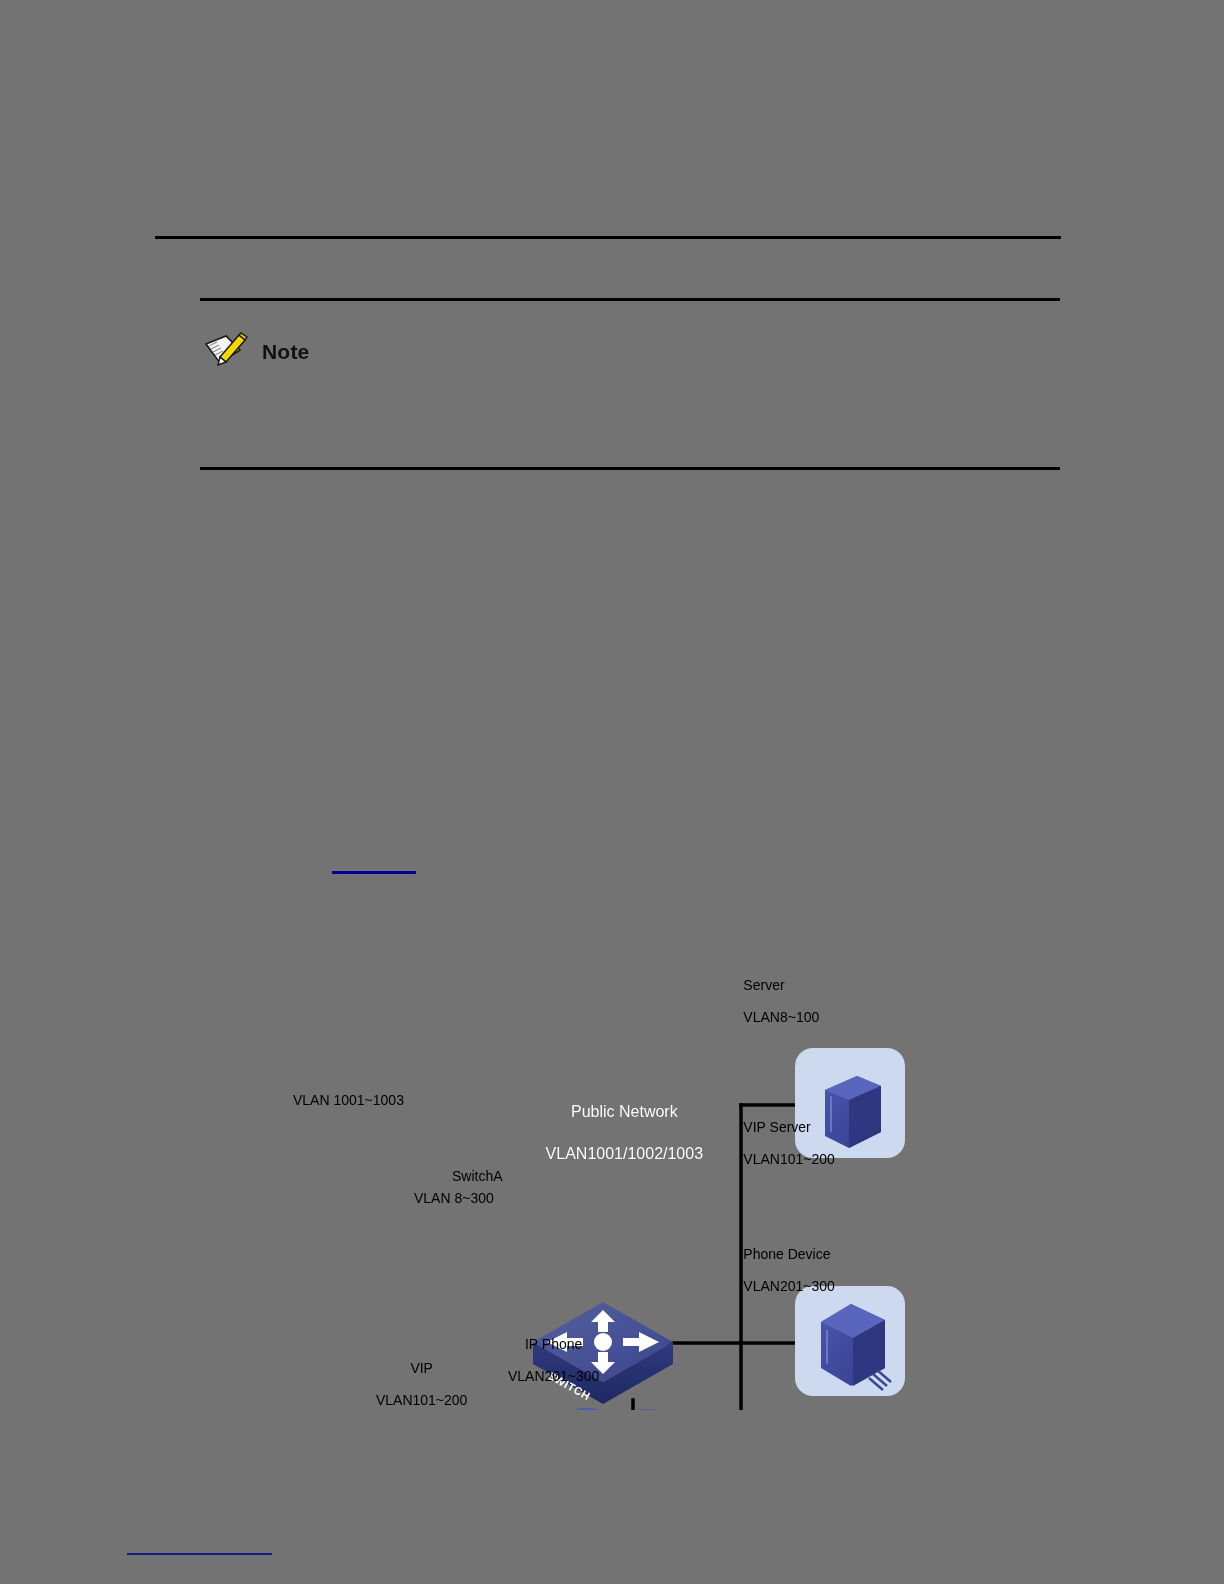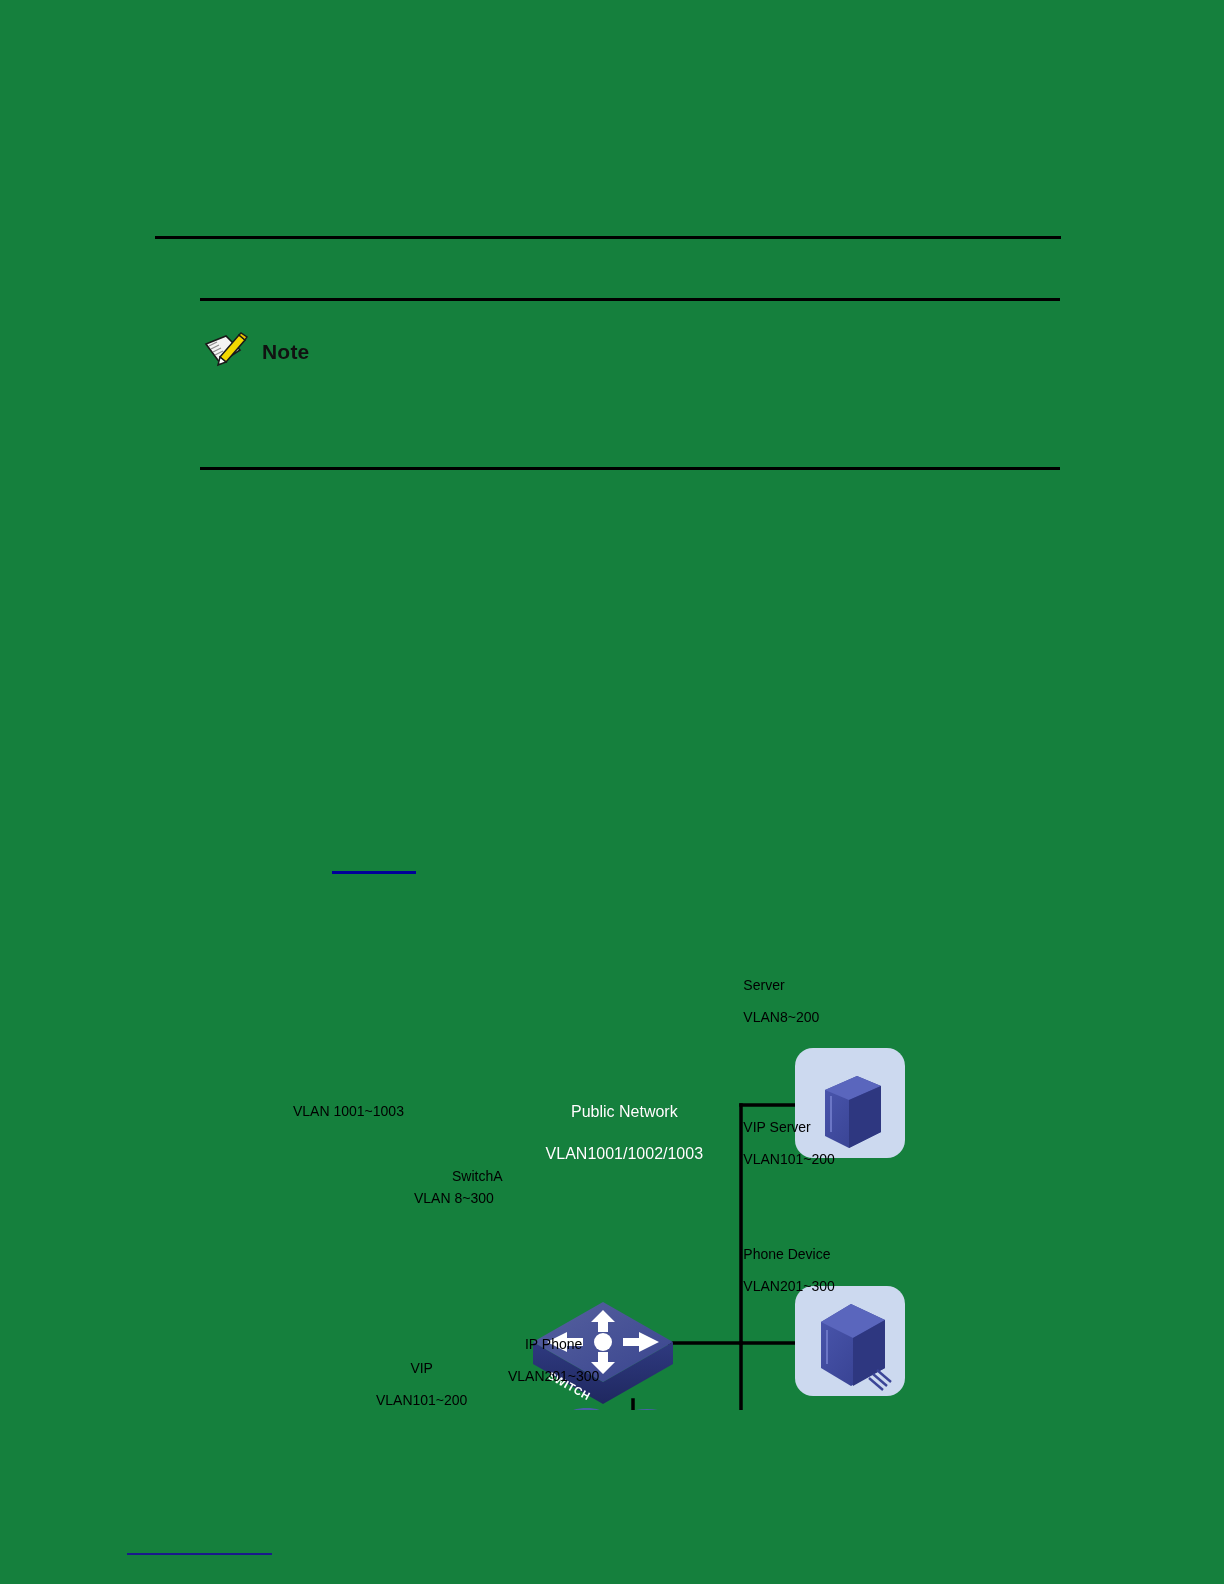--- a/index.html
+++ b/index.html
@@ -9,21 +9,21 @@
     background: #ffffff;
   }
   body {
     font-family: "Liberation Sans", sans-serif;
     color: #000000;
   }
   #page {
     position: relative;
     width: 1224px;
     height: 1584px;
-    background: #15803d;
+    background: #737373;
     overflow: hidden;
   }
 
   
   .rule-top {
     position: absolute;
     left: 155px;
     top: 236px;
     width: 906px;
     height: 3px;
@@ -366,27 +366,27 @@
           <text x="390" y="1158" fill="#ffffff" font-family="Liberation Sans, sans-serif" font-size="9" transform="rotate(-26 390 1158)">IP</text>
         </g>
       </g>
     </svg>
 
     <div class="cloud-txt" style="left:266px; top:180px; width:300px;">
       <span>Public Network</span><br>
       <span>VLAN1001/1002/1003</span>
     </div>
 
-    <div class="lbl" style="left:98px; top:203px;text-align:center;">VLAN 1001~1003</div>
+    <div class="lbl" style="left:98px; top:192px;text-align:center;">VLAN 1001~1003</div>
     <div class="lbl" style="left:219px; top:290px;text-align:right;">VLAN 8~300</div>
     <div class="lbl" style="left:257px; top:268px;">SwitchA</div>
 
     <div class="lbl" style="left:525px; top:61px;">
       <span>Server</span><br>
-      <span>VLAN8~200</span>
+      <span>VLAN8~100</span>
     </div>
     <div class="lbl" style="left:525px; top:203px;">
       <span>VIP Server</span><br>
       <span>VLAN101~200</span>
     </div>
     <div class="lbl" style="left:525px; top:330px;">
       <span>Phone Device</span><br>
       <span>VLAN201~300</span>
     </div>
 

